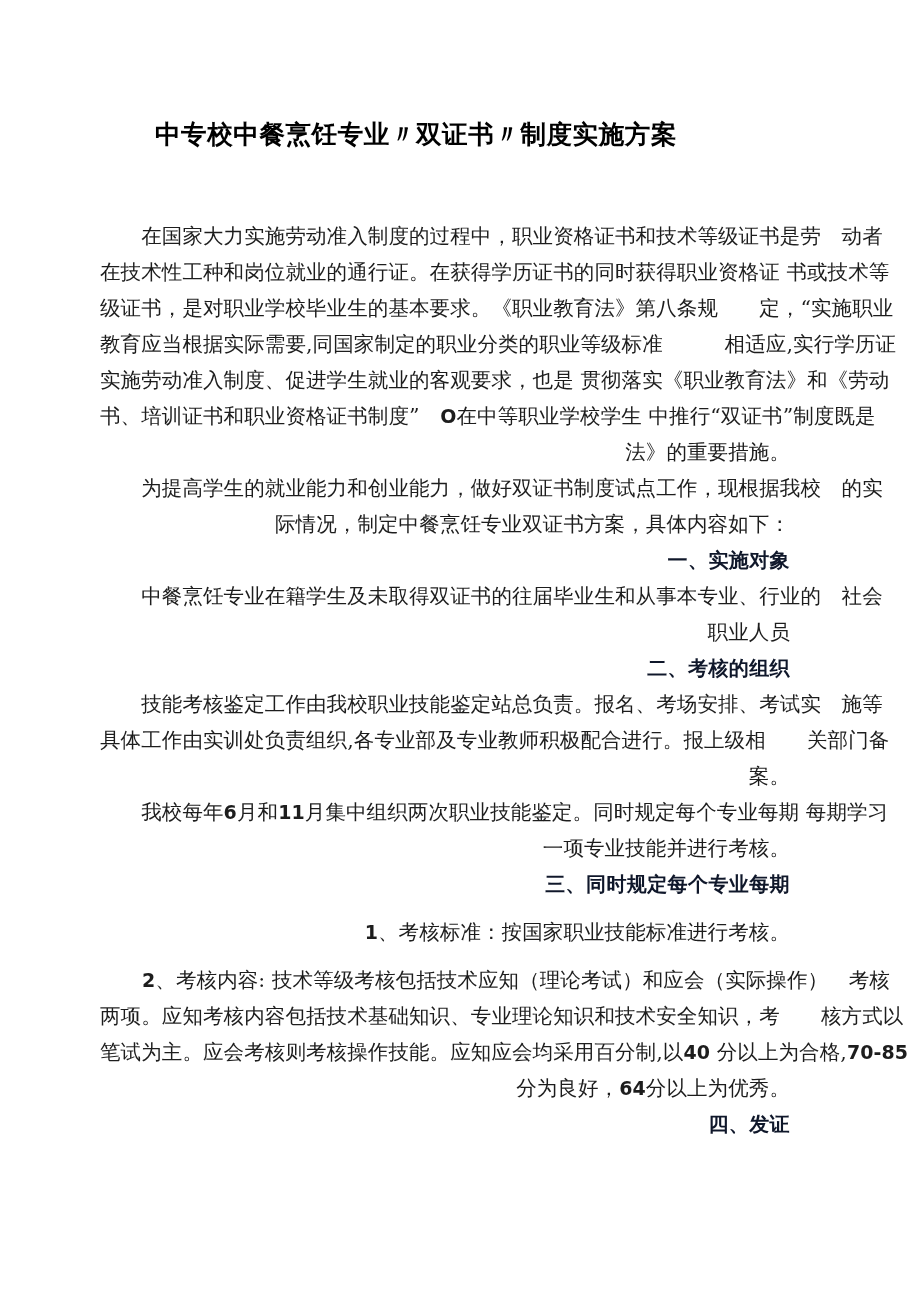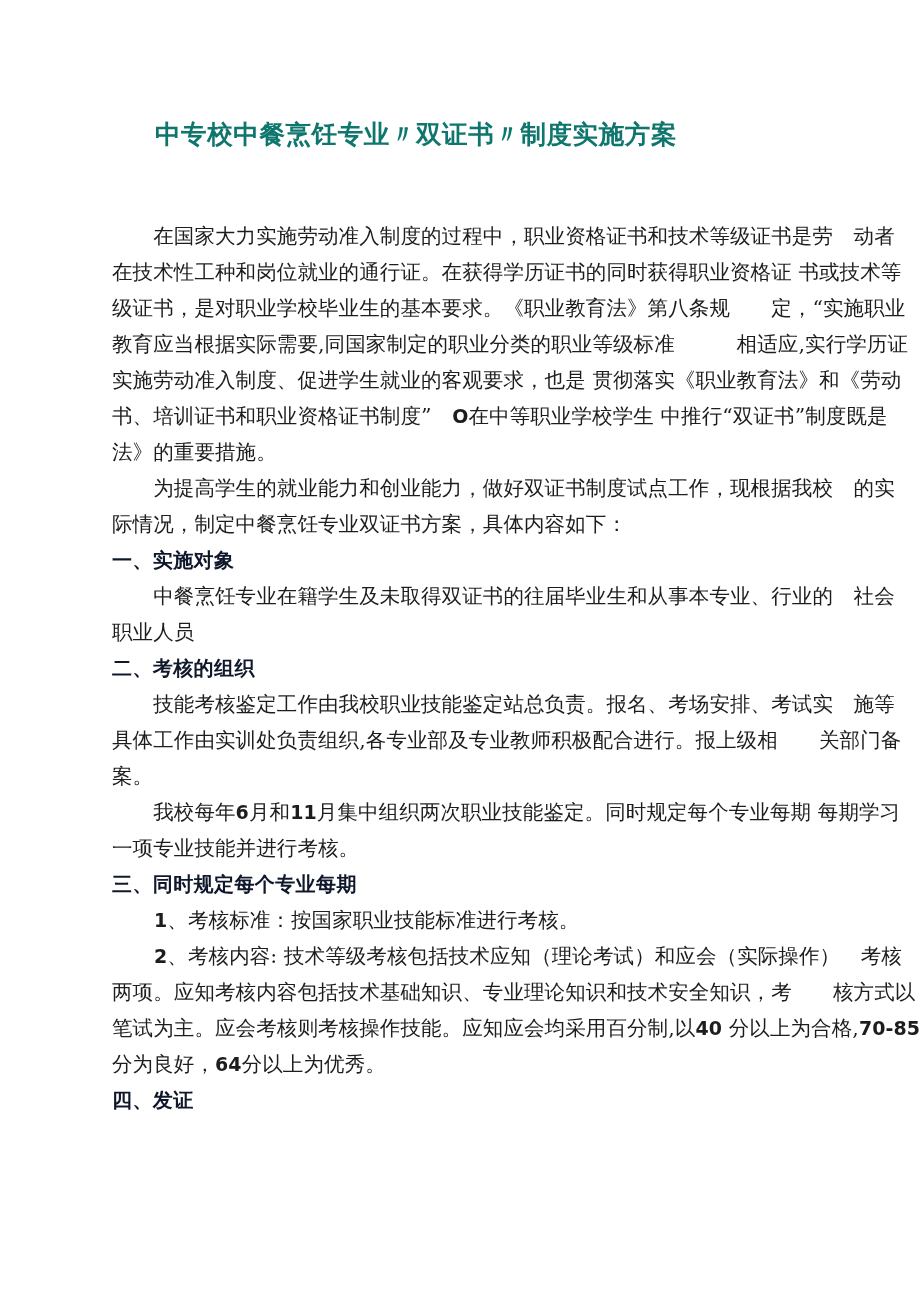--- a/index.html
+++ b/index.html
@@ -21,49 +21,50 @@
   .doc-title {
     position: absolute;
     top: 117px;
     left: 0;
     width: 832px;
     text-align: center;
     font-family: "DejaVu Sans", "Liberation Sans", sans-serif;
     font-weight: bold;
     font-size: 25.5px;
     letter-spacing: 0.6px;
-    color: #0f766e;
+    color: #000000;
     white-space: nowrap;
   }
   .body-block {
     position: absolute;
-    left: 112px;
+    left: 100px;
     top: 218px;
     width: 690px;
+    text-align: right;
   }
   .line {
     height: 36px;
     line-height: 36px;
     font-size: 20.5px;
     white-space: pre;
     color: #1d1d1d;
     letter-spacing: 0.1px;
   }
   .line.indent {
     text-indent: 42px;
   }
   .line.heading {
     font-family: "DejaVu Sans", "Liberation Sans", sans-serif;
     font-weight: bold;
     font-size: 20px;
     color: #0f172a;
     letter-spacing: 0.4px;
   }
   .line.gap-small {
-    margin-top: 0;
+    margin-top: 12px;
   }
   .num {
     font-family: "DejaVu Sans", "Liberation Sans", sans-serif;
     font-weight: bold;
     font-size: 19px;
   }
   .artifact-o {
     font-family: "DejaVu Sans", "Liberation Sans", sans-serif;
     font-weight: bold;
     font-size: 19px;

